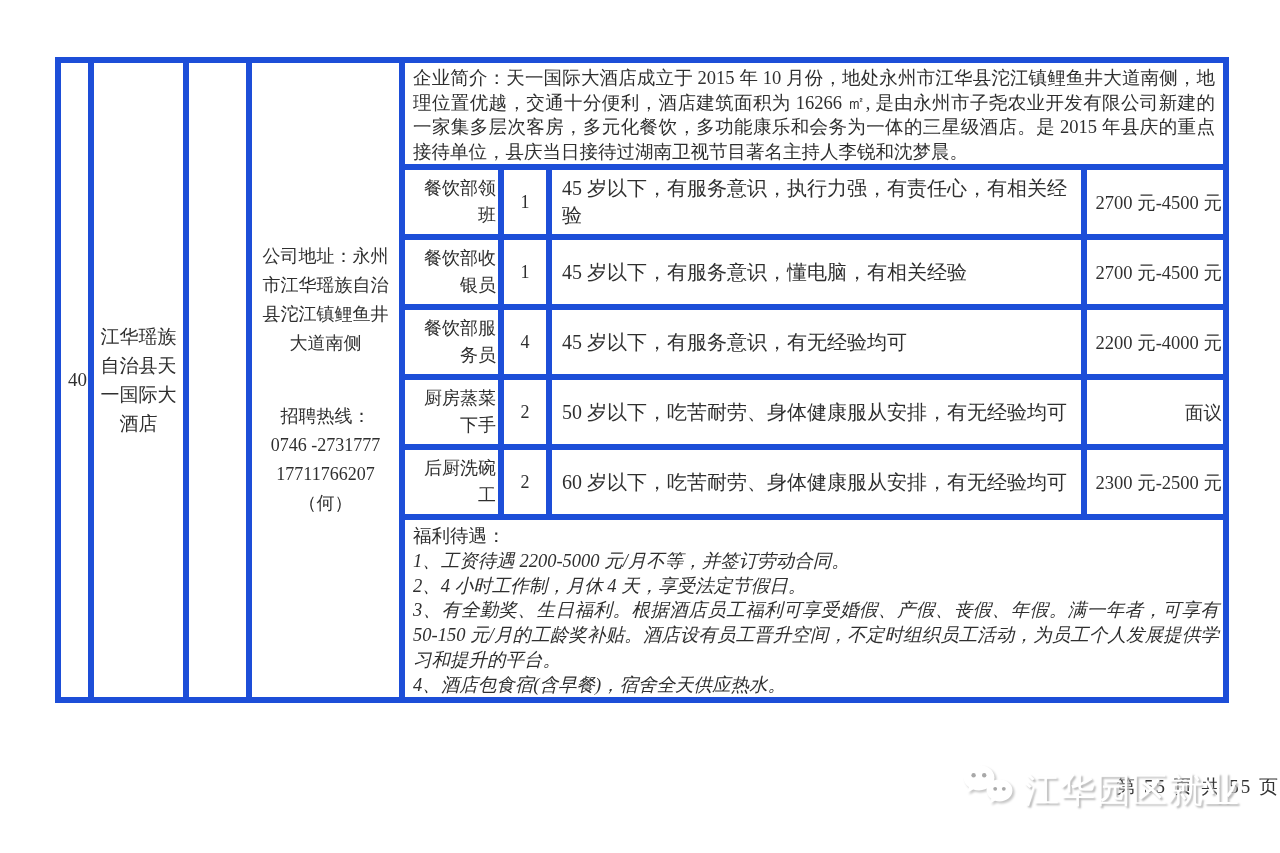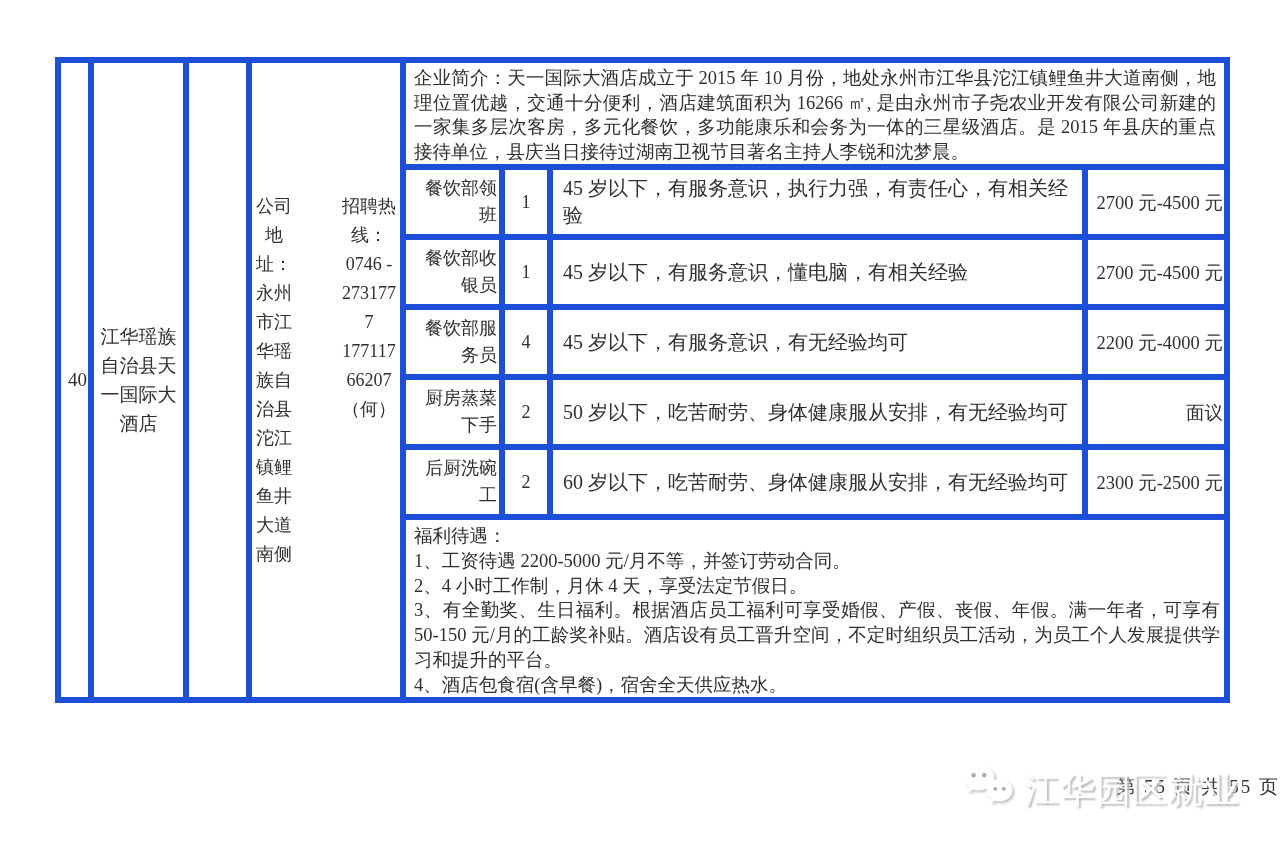--- a/index.html
+++ b/index.html
@@ -16,34 +16,34 @@
   tr.row-job      { height:70px; }
   tr.row-benefits { height:146px; }
 
   td.num-cell { text-align:right; vertical-align:middle; font-size:19px; }
   td.company-cell { text-align:center; vertical-align:middle; font-size:19px; }
   .company-inner { width:80px; margin:0 auto; line-height:29px; word-break:break-all; }
 
   td.spacer-cell { }
 
   td.contact-cell { vertical-align:middle; font-size:18px; }
-  .contact-inner { display:flex; flex-direction:row; gap:44px; text-align:center; }
+  .contact-inner { display:flex; flex-direction:column; gap:44px; text-align:center; }
   .contact-block { line-height:29px; word-break:break-all; padding:0 3px; }
 
   td.intro-cell {
     vertical-align:top; font-size:18.5px; line-height:24.6px;
     padding:3px 8px 0 8px; text-align:justify;
   }
   td.job-title-cell { text-align:right; vertical-align:middle; font-size:18px; line-height:27px; padding:0 2px; word-break:break-all; }
   td.job-count-cell { text-align:center; vertical-align:middle; font-size:18px; }
   td.job-req-cell   { vertical-align:middle; font-size:20px; padding:0 10px; }
   td.job-salary-cell{ text-align:right; vertical-align:middle; font-size:18.5px; }
 
   td.benefits-cell { vertical-align:top; font-size:18.5px; line-height:24.7px; padding:4px 4px 0 8px; }
-  .benefit-line { text-align:justify; }
+  .benefit-line { text-align:justify;font-style:italic; }
 
   .page-footer {
     position:absolute; top:774px; left:0; width:100%;
     text-align:right; font-size:19px; letter-spacing:2px; color:#333333;
   }
 
   .watermark {
     position:absolute; top:762px; right:40px;
     display:flex; align-items:center; gap:8px;
   }

